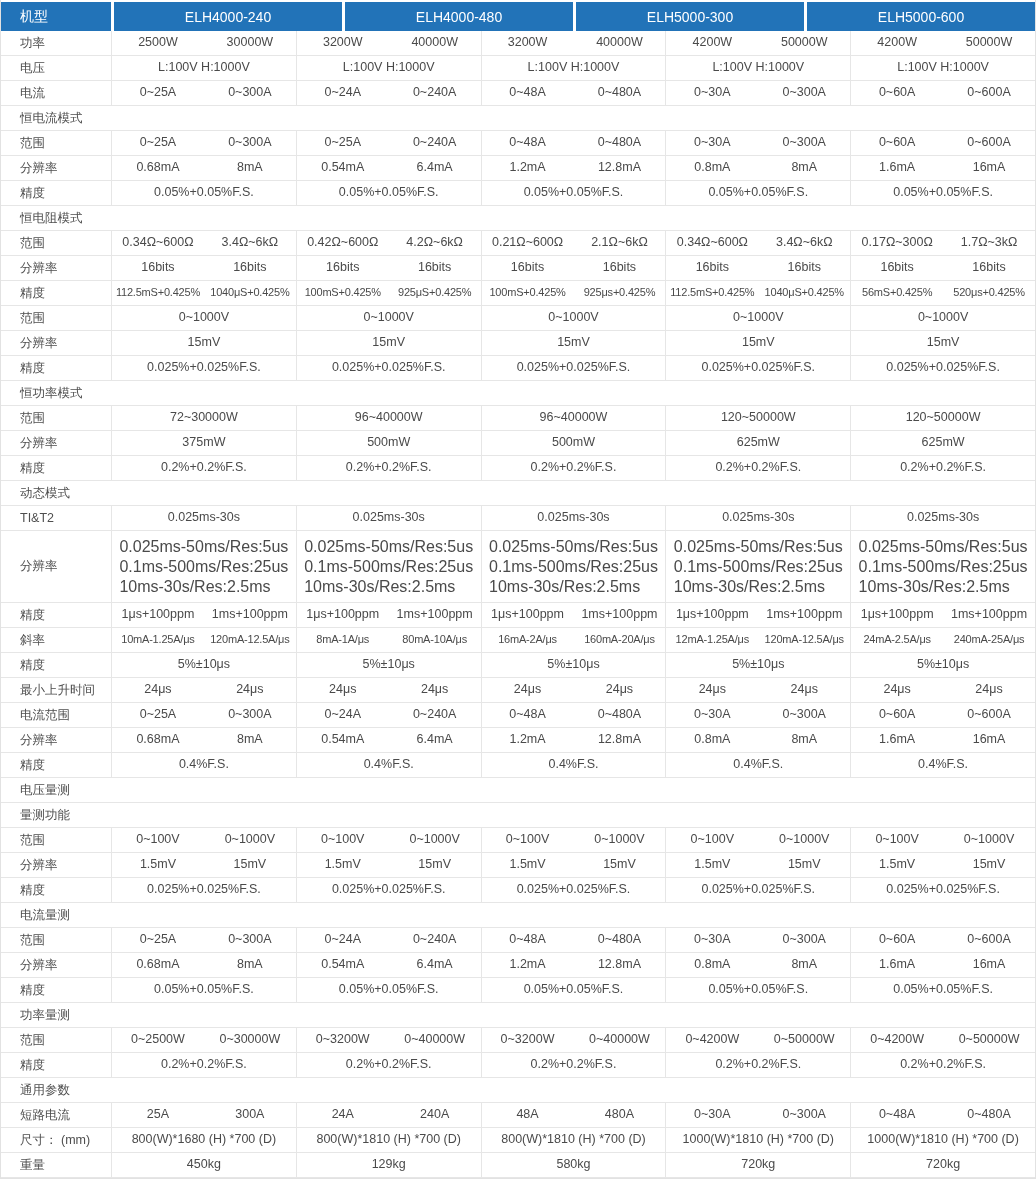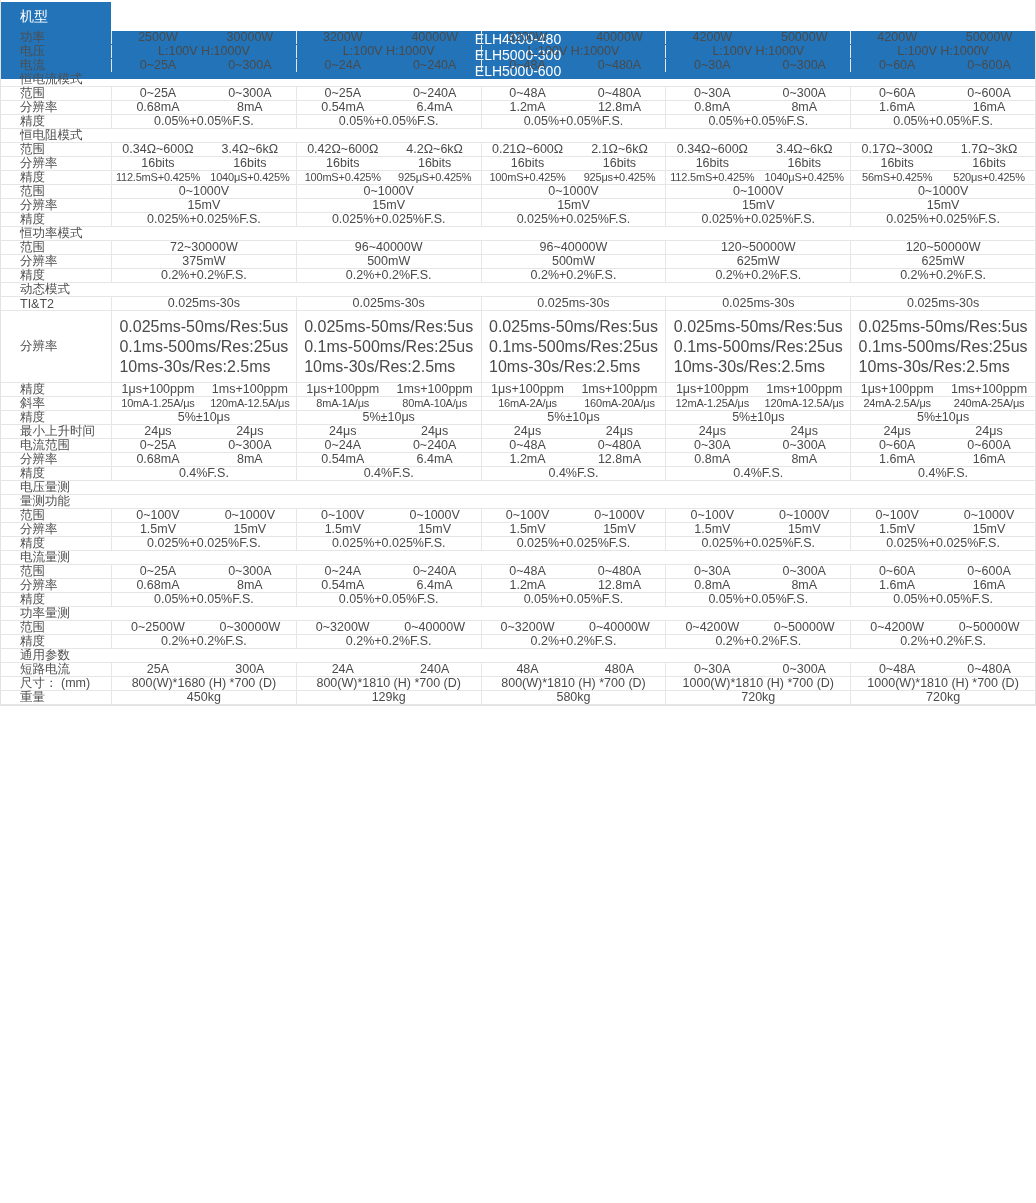--- a/index.html
+++ b/index.html
@@ -13,42 +13,41 @@
     border-bottom:1px solid #e2e2e2;
   }
   *{box-sizing:border-box;}
   
   .header{
     display:flex;
     padding-top:2px;
     background:#ffffff;
     column-gap:3px;
     height:31px;
-    flex-direction:column;
   }
   .hcell{
     background:#2273b8;
     color:#ffffff;
     font-size:14px;
     height:29px;
     display:flex;
     align-items:center;
     justify-content:center;
     flex:1;
   }
   .hcell.hlabel{
     flex:none;
     width:110px;
     justify-content:flex-start;
     padding-left:19px;
   }
   
   .row{
     display:flex;
-    height:14px;
+    height:25px;
     border-bottom:1px solid #e6e6e6;
     align-items:stretch;
   }
   .row.tall{height:72px;}
   .label-cell{
     width:111px;
     flex:none;
     display:flex;
     align-items:center;
     padding-left:19px;
@@ -84,20 +83,21 @@
     text-align:left;
     flex:none;
   }
 </style>
 </head>
 <body>
 
 <div class="spec-table">
   <div class="header">
     <div class="hcell hlabel">机型</div>
+    <div class="hcell">ELH4000-240</div>
     <div class="hcell">ELH4000-480</div>
     <div class="hcell">ELH5000-300</div>
     <div class="hcell">ELH5000-600</div>
   </div>
   <div id="table-body">
       <div class="row pair">
         <div class="label-cell">功率</div>
         <div class="cell">
           <div class="val">2500W</div>
           <div class="val">30000W</div>

